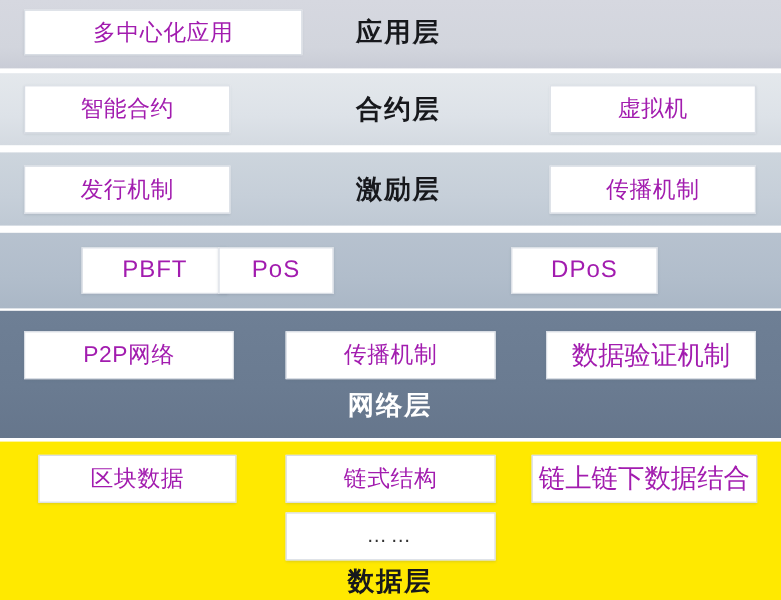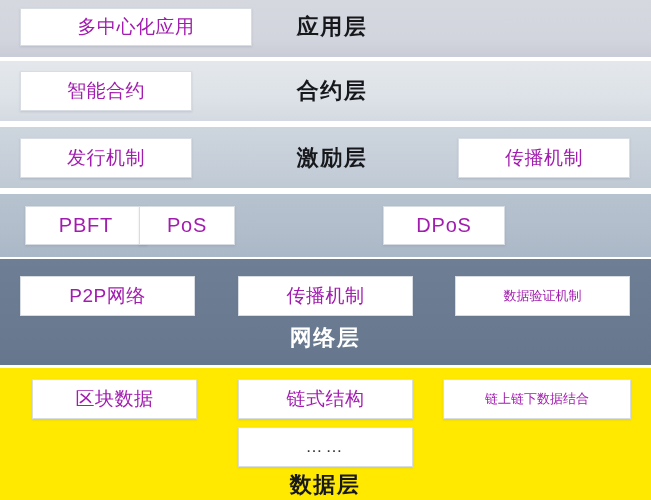--- a/index.html
+++ b/index.html
@@ -34,23 +34,23 @@
     box-sizing: border-box;
     display: flex;
     align-items: center;
     justify-content: center;
     color: #a21caf;
     font-size: 19px;
     letter-spacing: 0.5px;
     box-shadow: 0 1px 2px rgba(90,100,115,0.18);
     white-space: nowrap;
   }
-  .box.latin { font-size: 20px; letter-spacing: 0.8px; }
+  .box.latin { font-size: 20px; letter-spacing: 0.8px; margin-left: 43px; }
   .box.dots  { font-size: 17px; letter-spacing: 3px; color: #333; }
-  .box.tight { font-size: 13px; letter-spacing: 0px; }
+  .box.tight { font-size: 22px; letter-spacing: 0px; }
 
   
   .layer-title {
     position: absolute;
     font-weight: bold;
     font-size: 22px;
     letter-spacing: 1.5px;
     color: #17181c;
     white-space: nowrap;
     display: flex;
@@ -91,20 +91,21 @@
 <div id="diagram">
 
   <div class="band" id="band-application">
     <div class="box" style="left:20px; top:8px; width:232px; height:38px;">多中心化应用</div>
     <div class="layer-title" style="left:272px; top:8px; width:120px; height:38px;">应用层</div>
   </div>
 
   <div class="band" id="band-contract">
     <div class="box" style="left:20px; top:10px; width:172px; height:40px;">智能合约</div>
     <div class="layer-title" style="left:272px; top:10px; width:120px; height:40px;">合约层</div>
+    <div class="box" style="left:458px; top:10px; width:172px; height:40px;">虚拟机</div>
   </div>
 
   <div class="band" id="band-incentive">
     <div class="box" style="left:20px; top:11px; width:172px; height:40px;">发行机制</div>
     <div class="layer-title" style="left:272px; top:11px; width:120px; height:40px;">激励层</div>
     <div class="box" style="left:458px; top:11px; width:172px; height:40px;">传播机制</div>
   </div>
 
   <div class="band" id="band-consensus">
     <div class="box latin" style="left:25px; top:12px; width:122px; height:39px;">PBFT</div>

